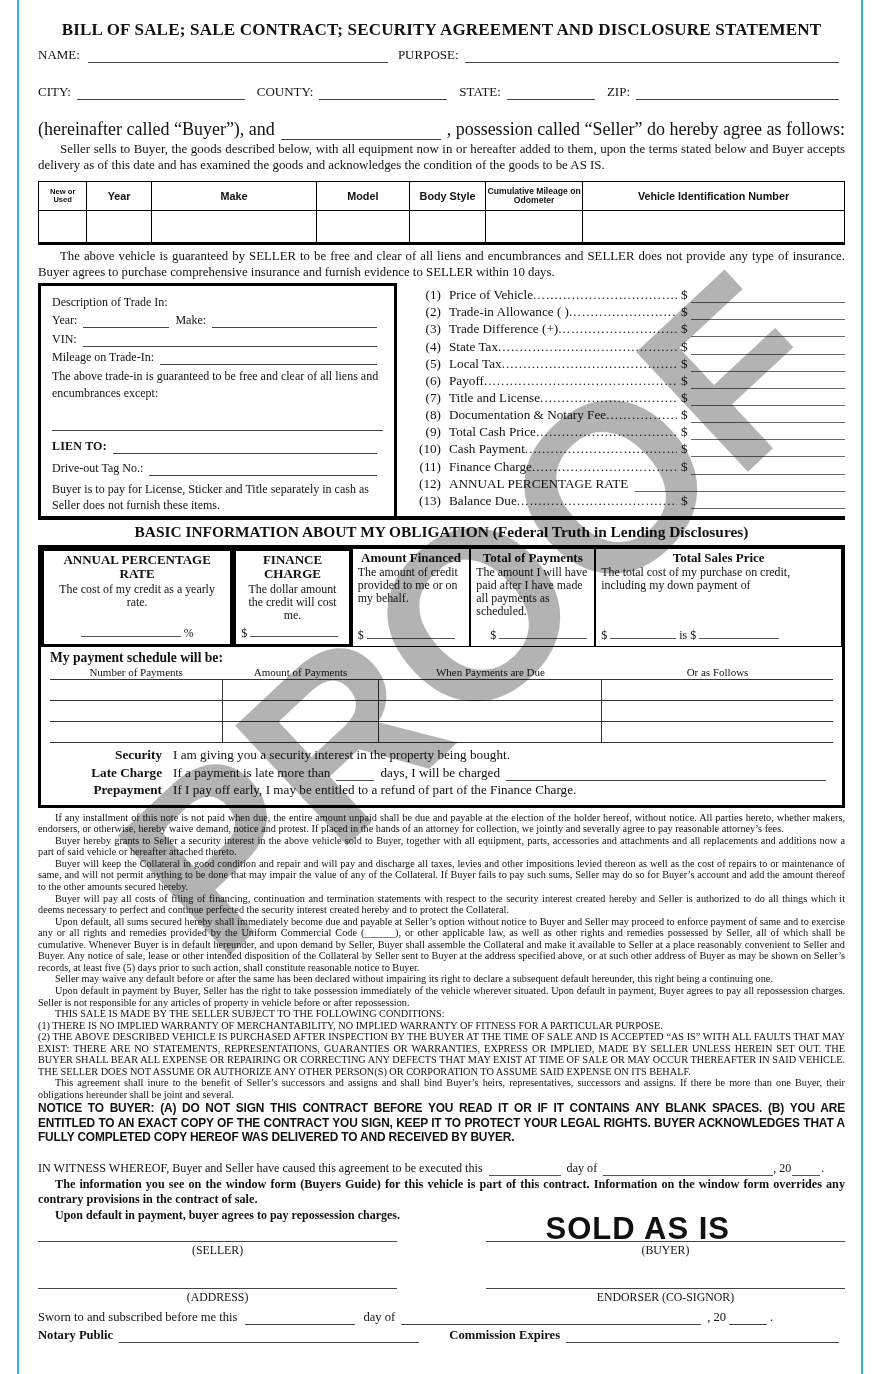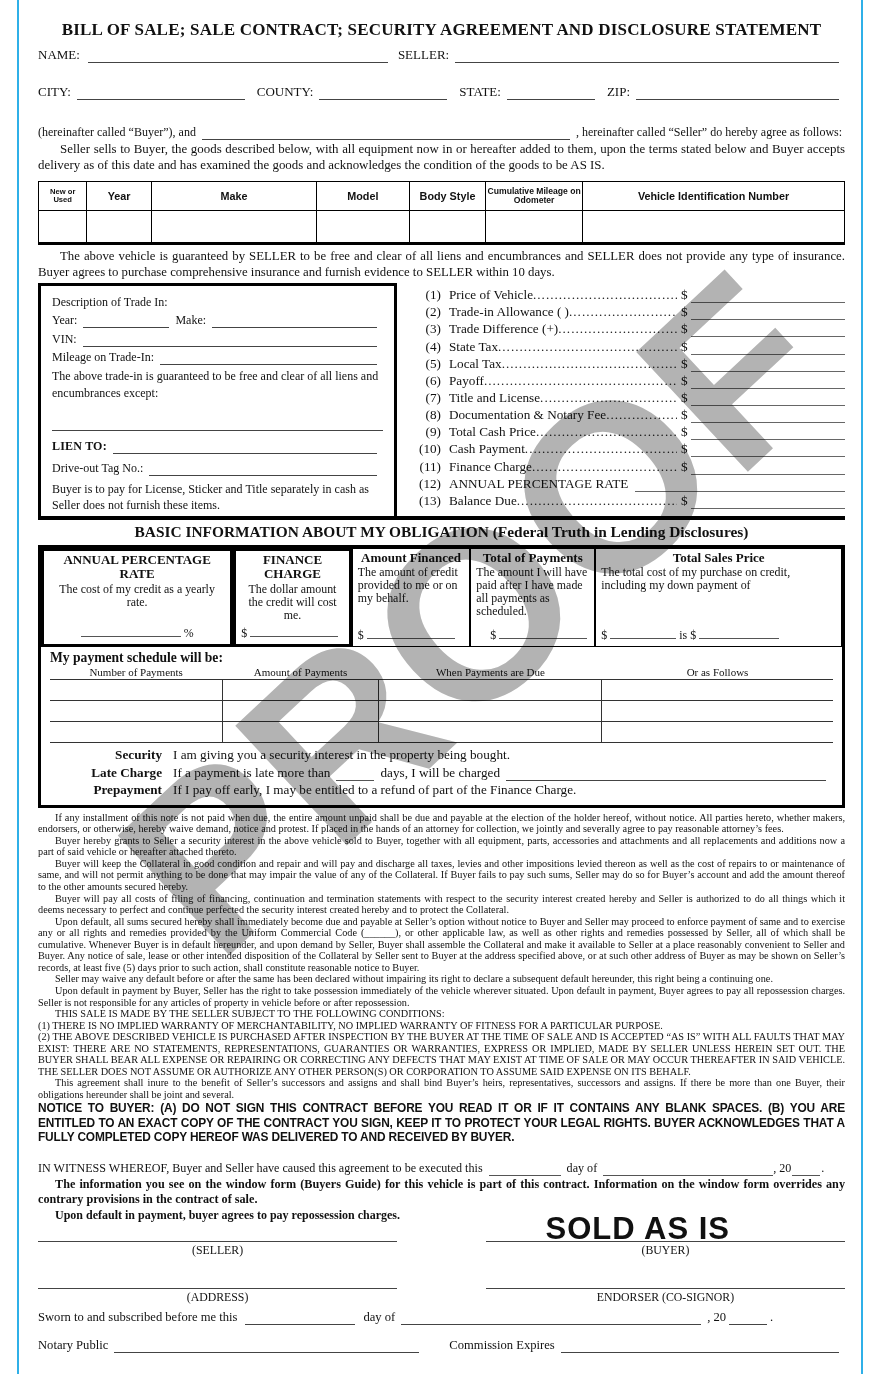--- a/index.html
+++ b/index.html
@@ -14,21 +14,21 @@
   .content{position:absolute;left:38px;right:29px;top:20px;z-index:2;}
 
   
   .title{text-align:center;font-weight:bold;font-size:17px;margin:0 0 4px 0;letter-spacing:.2px;}
   .frow{display:flex;align-items:flex-end;font-size:13px;height:19px;}
   .frow .lbl{white-space:nowrap;}
   .bl{display:inline-block;border-bottom:1px solid #444;height:14px;}
   .blx{flex:1;border-bottom:1px solid #444;height:14px;margin:0 6px;}
   .mt18{margin-top:18px;}
   .intro{margin-top:22px;font-size:12.9px;}
-  .intro .frow{height:18px;font-size:12px;}
+  .intro .frow{height:18px;font-size:18px;}
   .intro-body{margin:2px 0 0 0;text-indent:22px;text-align:justify;line-height:15.6px;}
 
   
   table.veh{width:100%;border-collapse:collapse;margin-top:8px;border:1.5px solid #000;border-bottom:3px solid #000;}
   table.veh th{border:1.5px solid #000;font-family:"Liberation Sans",sans-serif;font-weight:bold;
                font-size:10.8px;text-align:center;padding:2px 1px;line-height:1.05;height:24px;}
   table.veh th.small{font-size:7.6px;} table.veh th.med{font-size:8.6px;}
   table.veh td{border:1.5px solid #000;height:29px;}
   .guarantee{margin:4px 0 0 0;text-indent:22px;text-align:justify;font-size:12.8px;line-height:15.4px;}
 
@@ -87,58 +87,58 @@
   .sold{position:absolute;right:115px;top:3px;font-family:"Liberation Sans",sans-serif;
         font-weight:bold;font-size:31px;letter-spacing:1px;color:#111;}
 
   
   .sig-block{position:absolute;left:38px;right:29px;top:1240px;font-size:12.6px;}
   .sig-cols{display:flex;justify-content:space-between;}
   .sig-col{width:44.5%;}
   .sig-line{border-bottom:1px solid #444;height:1px;}
   .sig-label{text-align:center;font-size:11.8px;padding-top:1px;}
   .sworn{display:flex;align-items:flex-end;height:17px;margin-top:3px;}
-  .notary-row{display:flex;align-items:center;margin-top:12px;height:17px;}
+  .notary-row{display:flex;align-items:flex-start;margin-top:3px;height:17px;font-weight:bold;}
   .nr-left{flex:0 0 48%;display:flex;align-items:flex-end;}
   .nr-right{flex:1;display:flex;align-items:flex-end;margin-left:24px;}
 </style>
 </head>
 <body>
 
 <div class="page">
   <div class="frame"></div>
   <div class="watermark">PROOF</div>
 
   <div class="content">
 
     <h1 class="title">BILL OF SALE; SALE CONTRACT; SECURITY AGREEMENT AND DISCLOSURE STATEMENT</h1>
 
     <div class="frow">
       <span class="lbl">NAME:</span>
       <span class="bl" style="width:300px;margin:0 10px 0 8px"></span>
-      <span class="lbl">SELLER:</span>
+      <span class="lbl">PURPOSE:</span>
       <span class="blx"></span>
     </div>
 
     <div class="frow mt18">
       <span class="lbl">CITY:</span>
       <span class="bl" style="width:168px;margin:0 12px 0 6px"></span>
       <span class="lbl">COUNTY:</span>
       <span class="bl" style="width:128px;margin:0 12px 0 6px"></span>
       <span class="lbl">STATE:</span>
       <span class="bl" style="width:88px;margin:0 12px 0 6px"></span>
       <span class="lbl">ZIP:</span>
       <span class="blx"></span>
     </div>
 
     <div class="intro">
       <div class="frow">
         <span class="lbl">(hereinafter called “Buyer”), and</span>
         <span class="blx" style="max-width:368px"></span>
-        <span class="lbl">, hereinafter called “Seller” do hereby agree as follows:</span>
+        <span class="lbl">, possession called “Seller” do hereby agree as follows:</span>
       </div>
       <p class="intro-body">Seller sells to Buyer, the goods described below, with all equipment now in or hereafter added to them, upon the terms stated below and Buyer accepts delivery as of this date and has examined the goods and acknowledges the condition of the goods to be AS IS.</p>
     </div>
 
     <table class="veh">
       <tbody>
           <tr>
         <th class="small" style="width:6%">New or Used</th>
         <th style="width:8%">Year</th>
         <th style="width:20.5%">Make</th>

